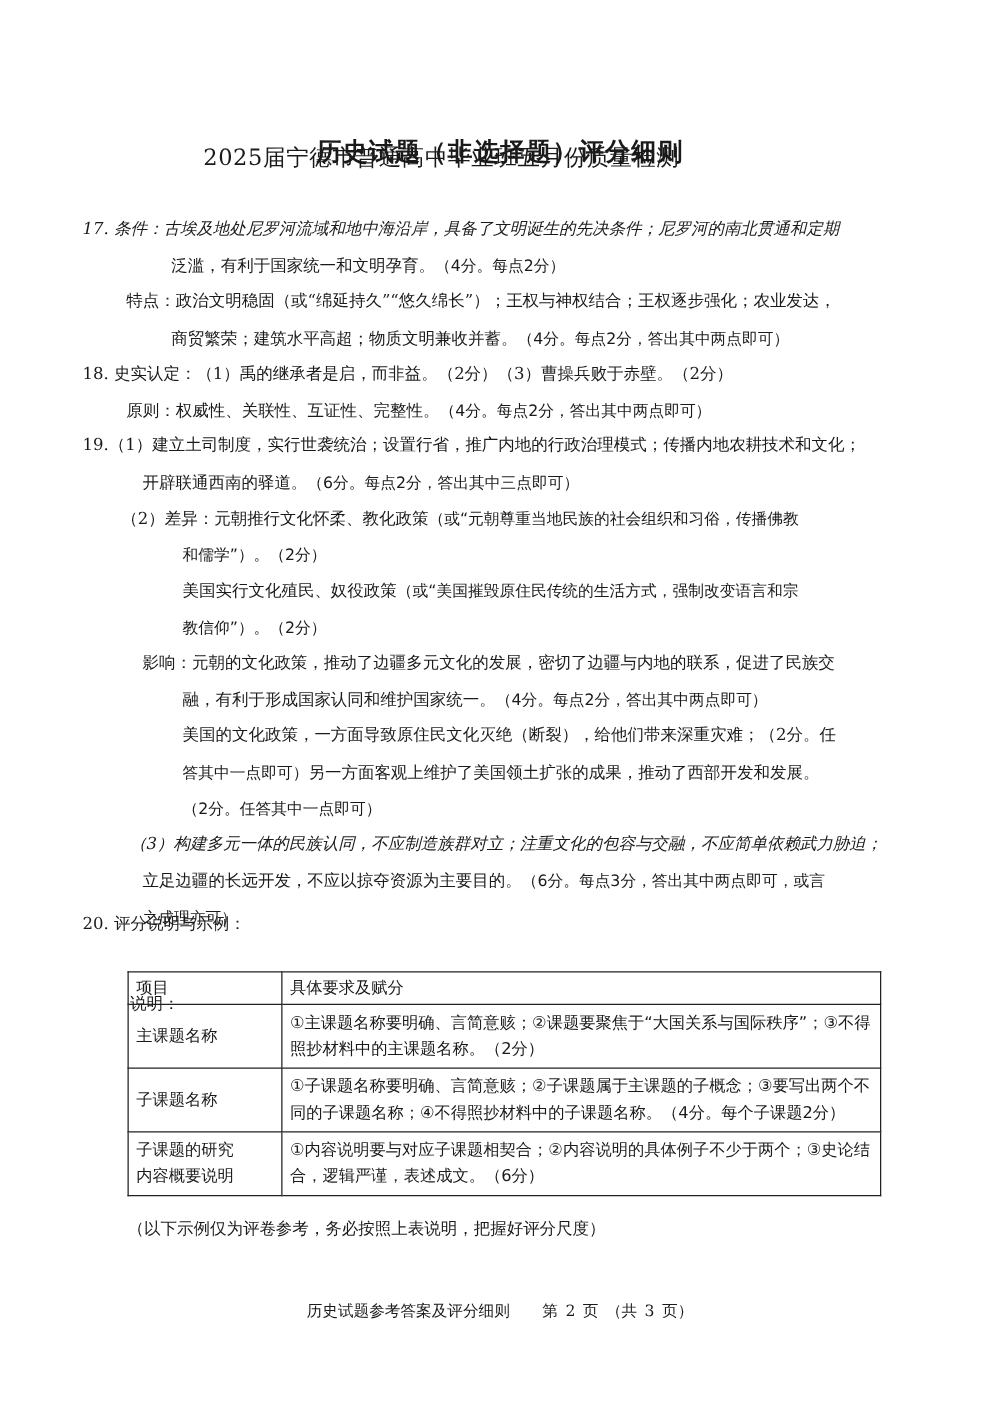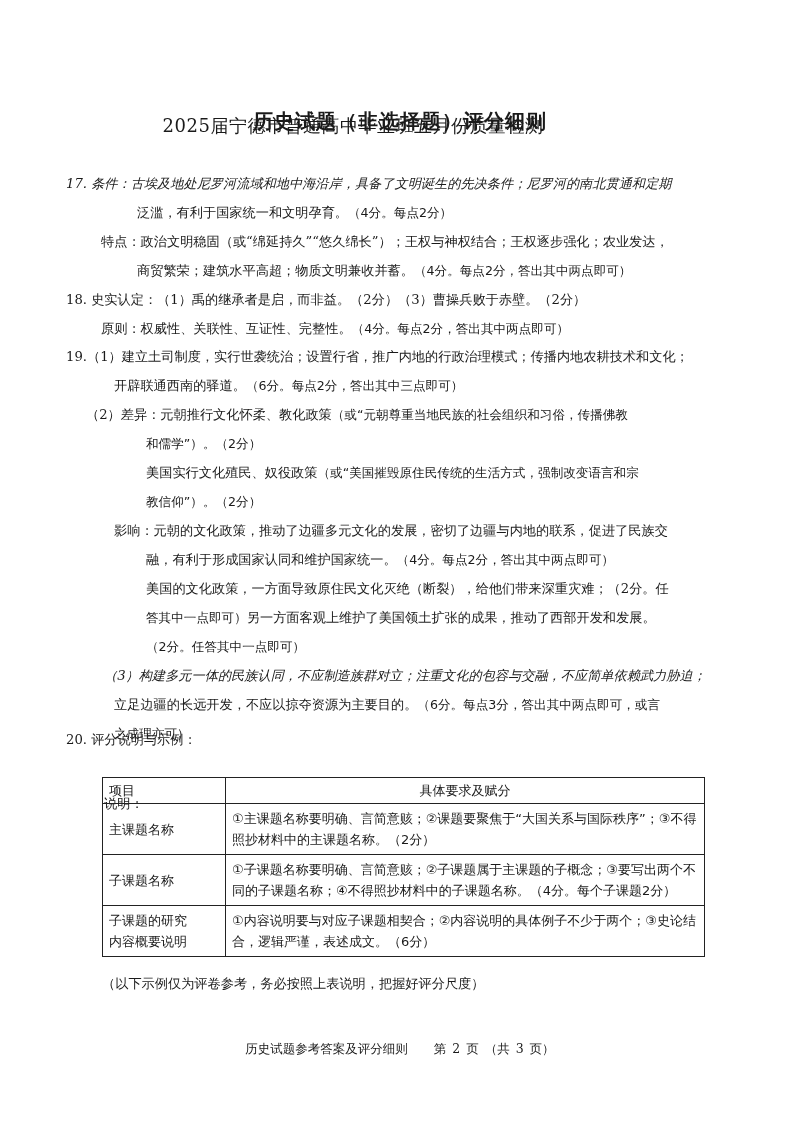--- a/index.html
+++ b/index.html
@@ -52,21 +52,21 @@
   <div class="ln" style="top:203px;left:137px;"><span>泛滥，有利于国家统一和文明孕育。</span><span class="kai">（4分。每点2分）</span></div>
   <div class="ln" style="top:232px;left:101px;">特点：政治文明稳固（或“绵延持久”“悠久绵长”）；王权与神权结合；王权逐步强化；农业发达，</div>
   <div class="ln" style="top:261px;left:137px;"><span>商贸繁荣；建筑水平高超；物质文明兼收并蓄。</span><span class="kai">（4分。每点2分，答出其中两点即可）</span></div>
 
   <div class="ln" style="top:290px;left:66px;">18.  史实认定：（1）禹的继承者是启，而非益。（2分）（3）曹操兵败于赤壁。（2分）</div>
   <div class="ln" style="top:319px;left:101px;"><span>原则：权威性、关联性、互证性、完整性。</span><span class="kai">（4分。每点2分，答出其中两点即可）</span></div>
 
   <div class="ln" style="top:347px;left:66px;">19.（1）建立土司制度，实行世袭统治；设置行省，推广内地的行政治理模式；传播内地农耕技术和文化；</div>
   <div class="ln" style="top:376px;left:114px;"><span>开辟联通西南的驿道。</span><span class="kai">（6分。每点2分，答出其中三点即可）</span></div>
 
-  <div class="ln" style="top:405px;left:86px;"><span>（2）差异：元朝推行文化怀柔、教化政策</span><span class="kai">（或“元朝尊重当地民族的社会组织和习俗，传播佛教</span></div>
+  <div class="ln" style="top:405px;left:97px;"><span>（2）差异：元朝推行文化怀柔、教化政策</span><span class="kai">（或“元朝尊重当地民族的社会组织和习俗，传播佛教</span></div>
   <div class="ln kai" style="top:434px;left:146px;">和儒学”）。（2分）</div>
   <div class="ln" style="top:463px;left:146px;"><span>美国实行文化殖民、奴役政策</span><span class="kai">（或“美国摧毁原住民传统的生活方式，强制改变语言和宗</span></div>
   <div class="ln kai" style="top:492px;left:146px;">教信仰”）。（2分）</div>
 
   <div class="ln" style="top:521px;left:114px;text-align:right;">影响：元朝的文化政策，推动了边疆多元文化的发展，密切了边疆与内地的联系，促进了民族交</div>
   <div class="ln" style="top:550px;left:146px;"><span>融，有利于形成国家认同和维护国家统一。</span><span class="kai">（4分。每点2分，答出其中两点即可）</span></div>
   <div class="ln" style="top:579px;left:146px;">美国的文化政策，一方面导致原住民文化灭绝（断裂），给他们带来深重灾难；（2分。任</div>
   <div class="ln" style="top:608px;left:146px;"><span class="kai">答其中一点即可）</span><span>另一方面客观上维护了美国领土扩张的成果，推动了西部开发和发展。</span></div>
   <div class="ln kai" style="top:637px;left:146px;">（2分。任答其中一点即可）</div>
 
@@ -74,21 +74,21 @@
   <div class="ln" style="top:695px;left:114px;"><span>立足边疆的长远开发，不应以掠夺资源为主要目的。</span><span class="kai">（6分。每点3分，答出其中两点即可，或言</span></div>
   <div class="ln kai" style="top:724px;left:114px;">之成理亦可）</div>
 
   <div class="ln" style="top:730px;left:66px;">20. 评分说明与示例：</div>
   <div class="ln" style="top:794px;left:104px;">说明：</div>
 
   <table class="rubric">
     <tbody>
         <tr>
       <th class="c1">项目</th>
-      <th class="c2" style="text-align:center;">具体要求及赋分</th>
+      <th class="c2" style="">具体要求及赋分</th>
     </tr>
     <tr>
       <td class="c1">主课题名称</td>
       <td class="c2">①主课题名称要明确、言简意赅；②课题要聚焦于“大国关系与国际秩序”；③不得照抄材料中的主课题名称。（2分）</td>
     </tr>
     <tr>
       <td class="c1">子课题名称</td>
       <td class="c2">①子课题名称要明确、言简意赅；②子课题属于主课题的子概念；③要写出两个不同的子课题名称；④不得照抄材料中的子课题名称。（4分。每个子课题2分）</td>
     </tr>
     <tr>

